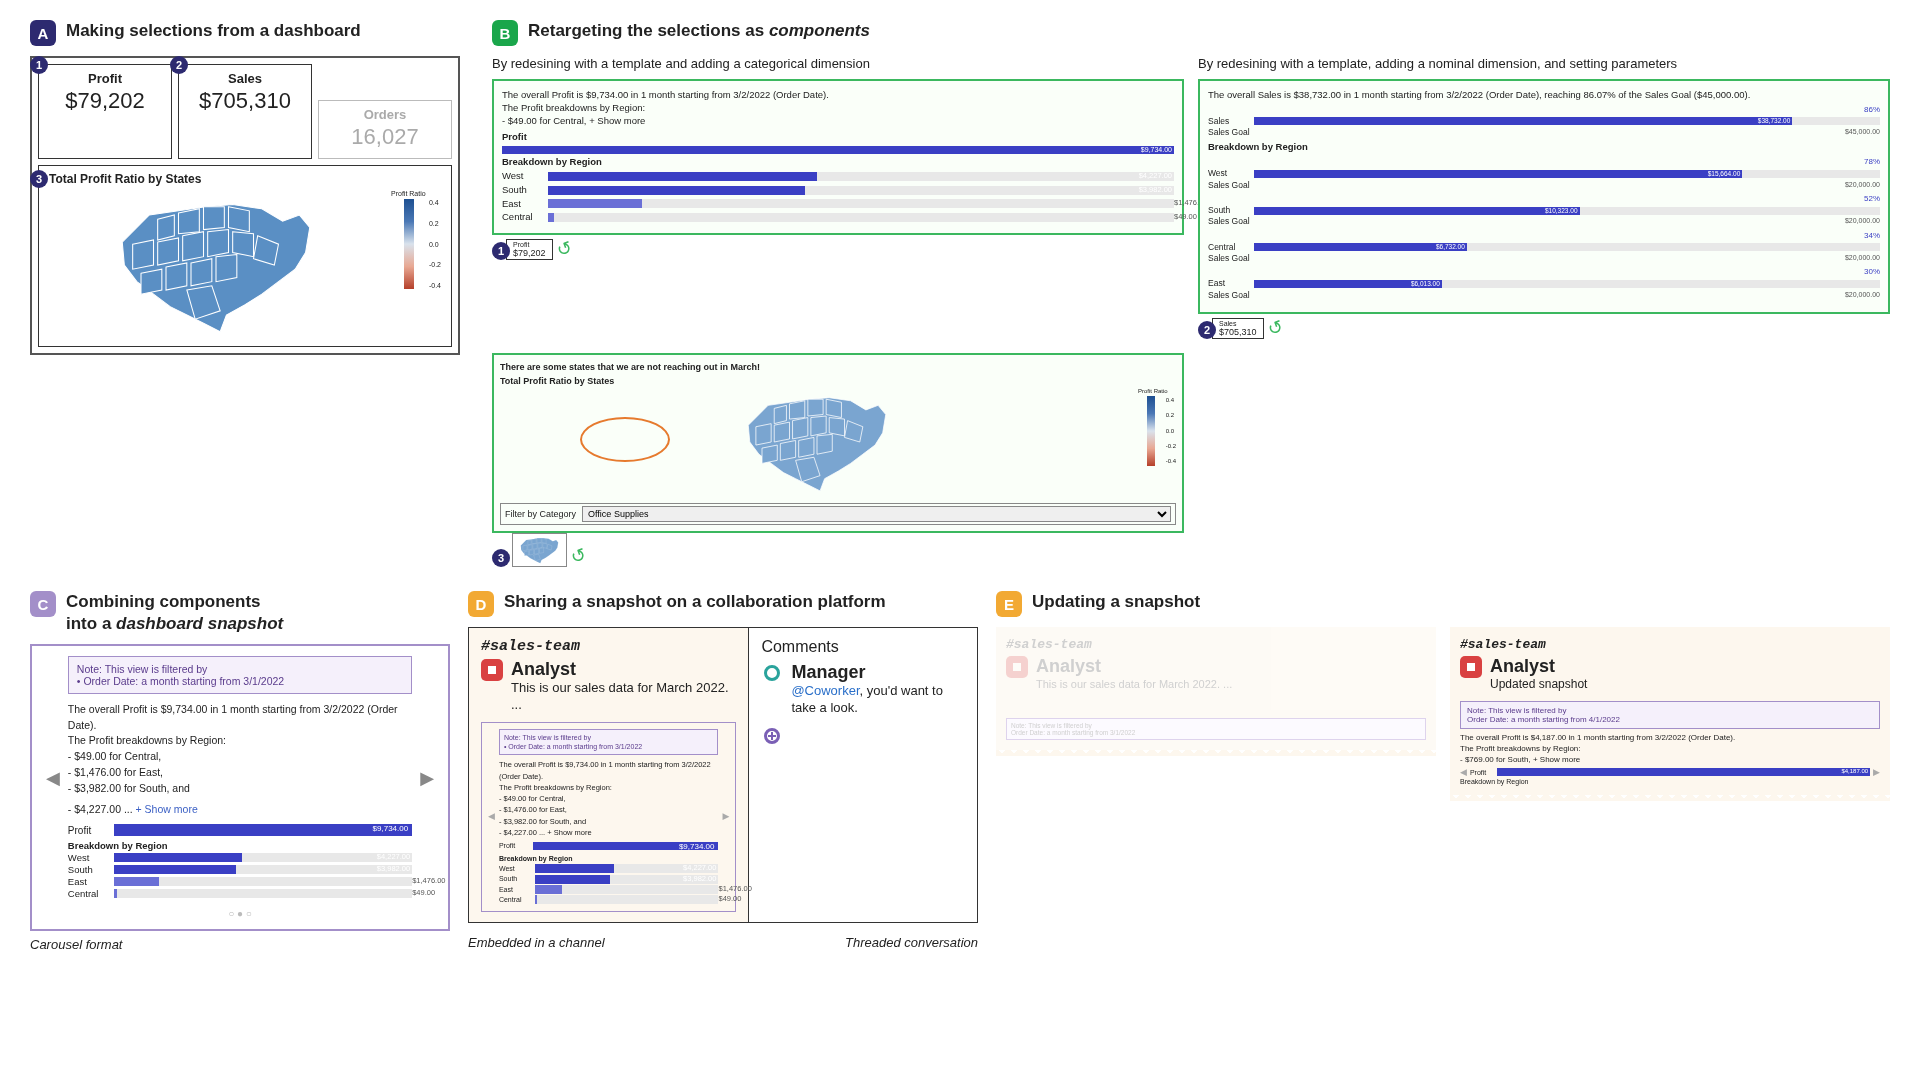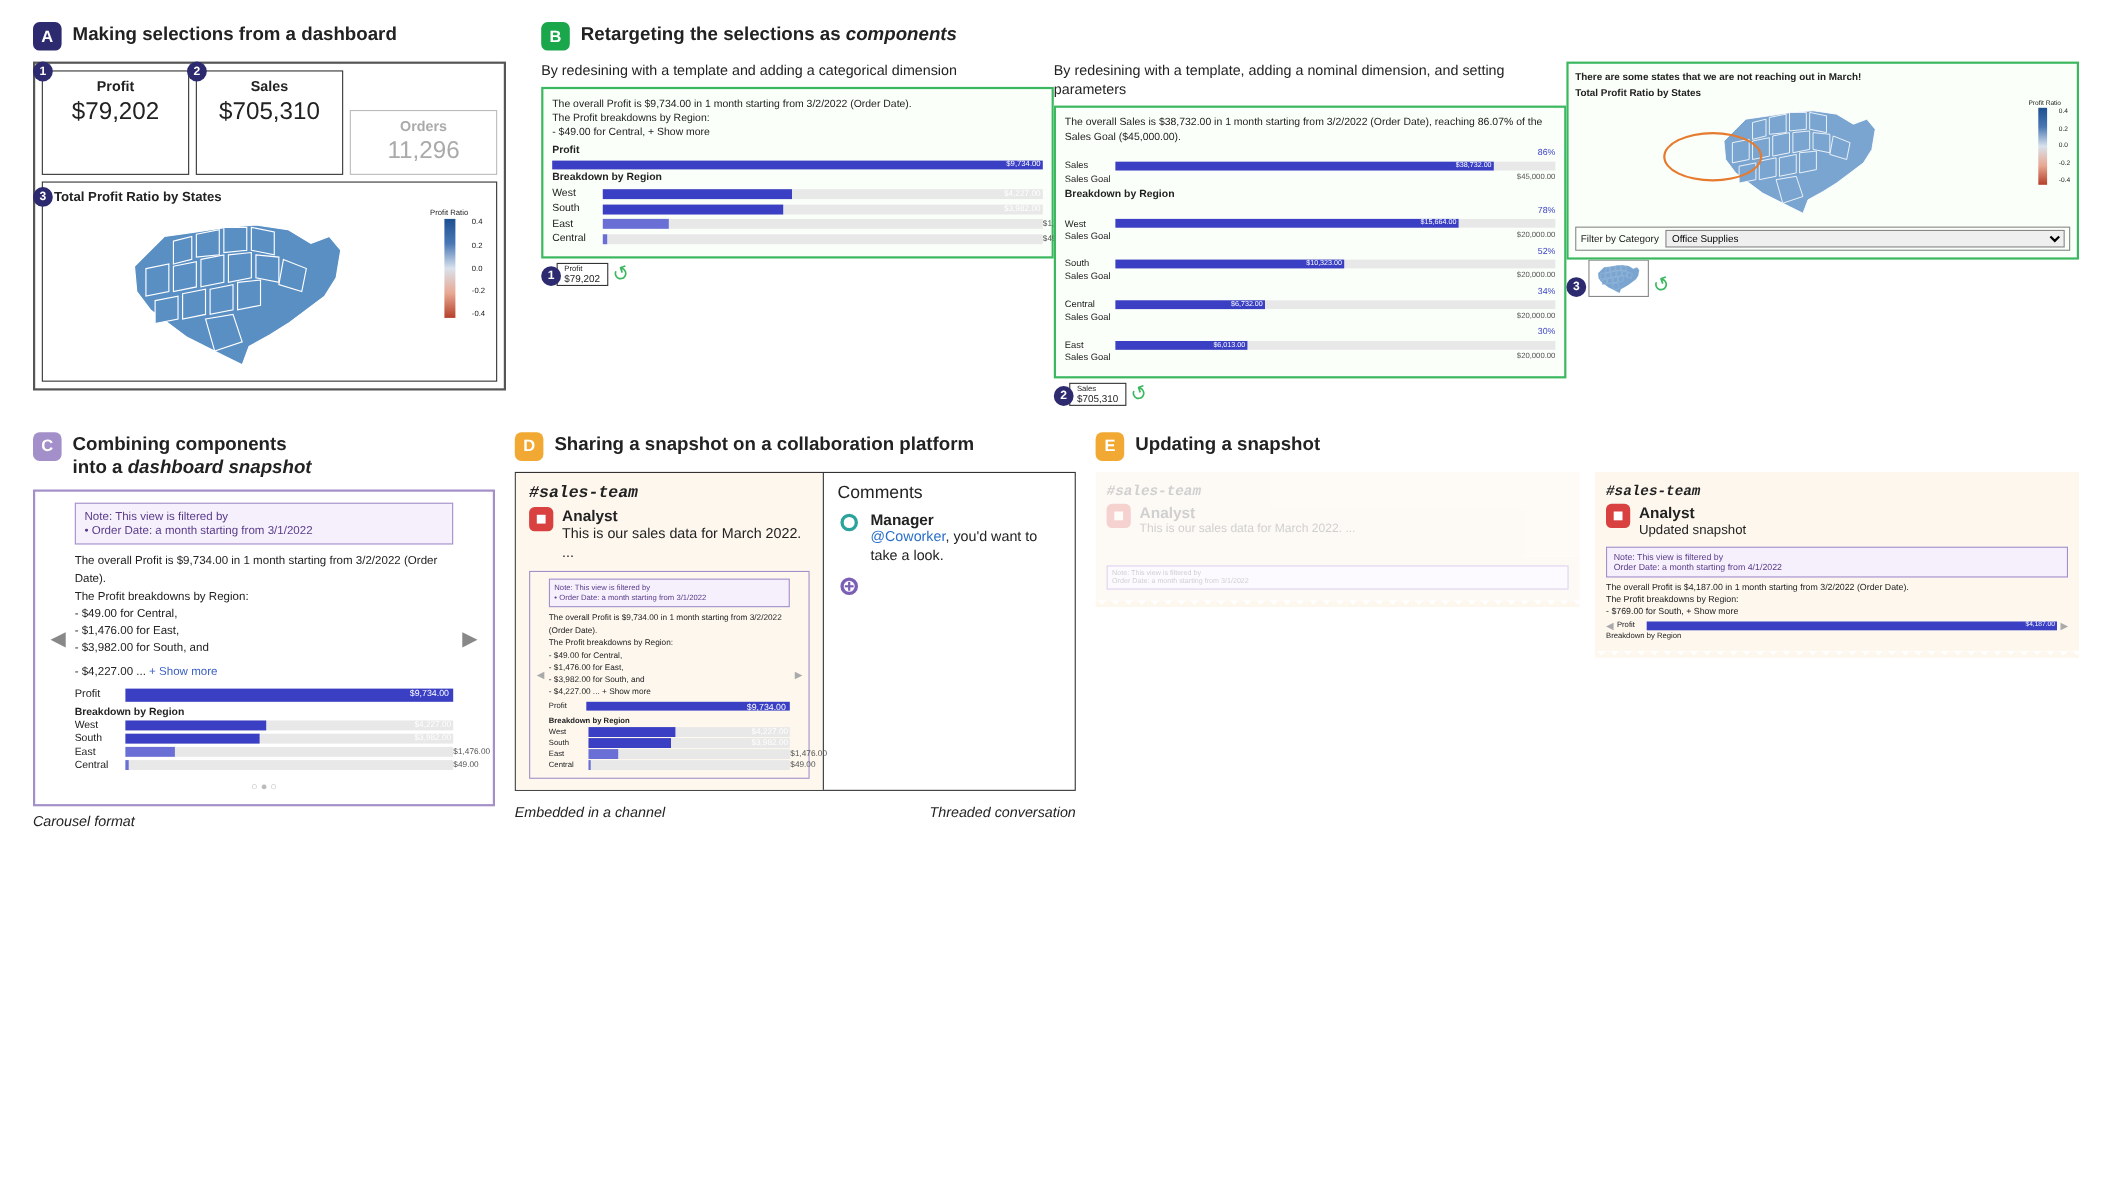--- a/index.html
+++ b/index.html
@@ -24,21 +24,21 @@
 .kpi-val { font-size: 22px; font-weight: 400; margin-top: 2px; }
 .numdot { position: absolute; width: 18px; height: 18px; border-radius: 50%; background: #2d2a70; color: #fff; font-size: 11px; font-weight: 700; display: flex; align-items: center; justify-content: center; top: -9px; left: -9px; z-index: 5; }
 .mapbox { border: 1.5px solid #333; padding: 6px 10px 6px 10px; position: relative; }
 .map-title { font-size: 12px; font-weight: 600; margin-bottom: 4px; }
 .mapbody { display: flex; gap: 8px; align-items: flex-start; }
 .usmap { flex: 1; height: 150px; position: relative; }
 .legend { width: 50px; font-size: 8px; }
 .legend .grad { width: 10px; height: 90px; background: linear-gradient(to bottom, #1d4f91 0%, #4a78b5 25%, #d9e2ec 50%, #e8a893 75%, #b5402a 100%); margin: 0 auto; }
 
 
-.b-cols { display: grid; grid-template-columns: 1fr 1fr 1fr; }
+.b-cols { display: grid; grid-template-columns: 1fr 1fr; gap: 14px; }
 .green-card { border: 2.5px solid #3bb85f; background: #fafff9; padding: 8px; font-size: 9.5px; line-height: 1.35; position: relative; }
 .green-card .bartrack { background: #e8e8e8; height: 8px; position: relative; margin: 2px 0; }
 .green-card .barfill { background: #3a3fc4; height: 100%; }
 .green-card .barval { position: absolute; color: #fff; font-size: 7px; right: 2px; top: -1px; }
 .link-chip { display: inline-block; border: 1.5px solid #333; padding: 1px 6px; font-size: 9px; background: #fff; margin-top: 4px; position: relative; }
 .link-chip .tiny { font-size: 7px; display: block; }
 .arrow-up { color: #3bb85f; font-size: 18px; margin-left: 4px; display: inline-block; transform: rotate(-20deg); }
 
 
 .annot { border: 2.5px solid #e67a2e; border-radius: 50%; width: 90px; height: 45px; position: absolute; top: 30px; left: 80px; }
@@ -76,21 +76,21 @@
 .channel { font-family: "Courier New", monospace; font-weight: 700; font-style: italic; font-size: 15px; margin-bottom: 4px; }
 .post { display: flex; gap: 8px; margin-bottom: 8px; }
 .avatar { width: 22px; height: 22px; border-radius: 5px; display: flex; align-items: center; justify-content: center; flex-shrink: 0; }
 .av-red { background: #d94141; }
 .av-red::after { content: ""; width: 8px; height: 8px; background: #fff; }
 .av-teal { border: 3px solid #2aa39c; border-radius: 50%; background: #fff; width: 16px; height: 16px; }
 .av-purple { background: #fff; border: 3px solid #7a5fb5; border-radius: 50%; width: 16px; height: 16px; position: relative; }
 .av-purple::before, .av-purple::after { content: ""; position: absolute; background: #7a5fb5; }
 .av-purple::before { width: 8px; height: 2px; top: 4px; left: 1px; }
 .av-purple::after { width: 2px; height: 8px; top: 1px; left: 4px; }
-.postbody .name { font-weight: 700; font-size: 14px; }
+.postbody .name { font-weight: 700; font-size: 18px; }
 .postbody .msg { font-size: 13px; line-height: 1.3; }
 .mention { color: #2a6fc9; }
 .mini-carousel { border: 1.5px solid #a38fc9; padding: 6px; font-size: 7.5px; line-height: 1.3; }
 .mini-carousel .filternote { font-size: 7px; padding: 3px 4px; margin-bottom: 4px; }
 .mini-carousel .textblock { font-size: 7.5px; margin-bottom: 3px; }
 .mini-carousel .breakdown, .mini-carousel .profitbar { font-size: 7px; }
 .mini-carousel .bd-row .lbl { width: 30px; }
 .d-captions { display: flex; justify-content: space-between; margin-top: 6px; }
 
 
@@ -162,21 +162,21 @@
             <div class="kpi-label">Profit</div>
             <div class="kpi-val">$79,202</div>
           </div>
           <div class="kpi">
             <div class="numdot">2</div>
             <div class="kpi-label">Sales</div>
             <div class="kpi-val">$705,310</div>
           </div>
           <div class="kpi muted">
             <div class="kpi-label">Orders</div>
-            <div class="kpi-val">11,296</div>
+            <div class="kpi-val">16,027</div>
           </div>
         </div>
     <div class="mapbox">
       <div class="numdot" style="top:4px;left:-9px">3</div>
       <div class="map-title">Total Profit Ratio by States</div>
       <div class="mapbody">
         <div class="usmap">
           <svg viewBox="0 0 100 72">
                 <use href="#usmap-shape" fill="#5a8fc4" stroke="#fff" stroke-width="0.5"></use>
               </svg>

